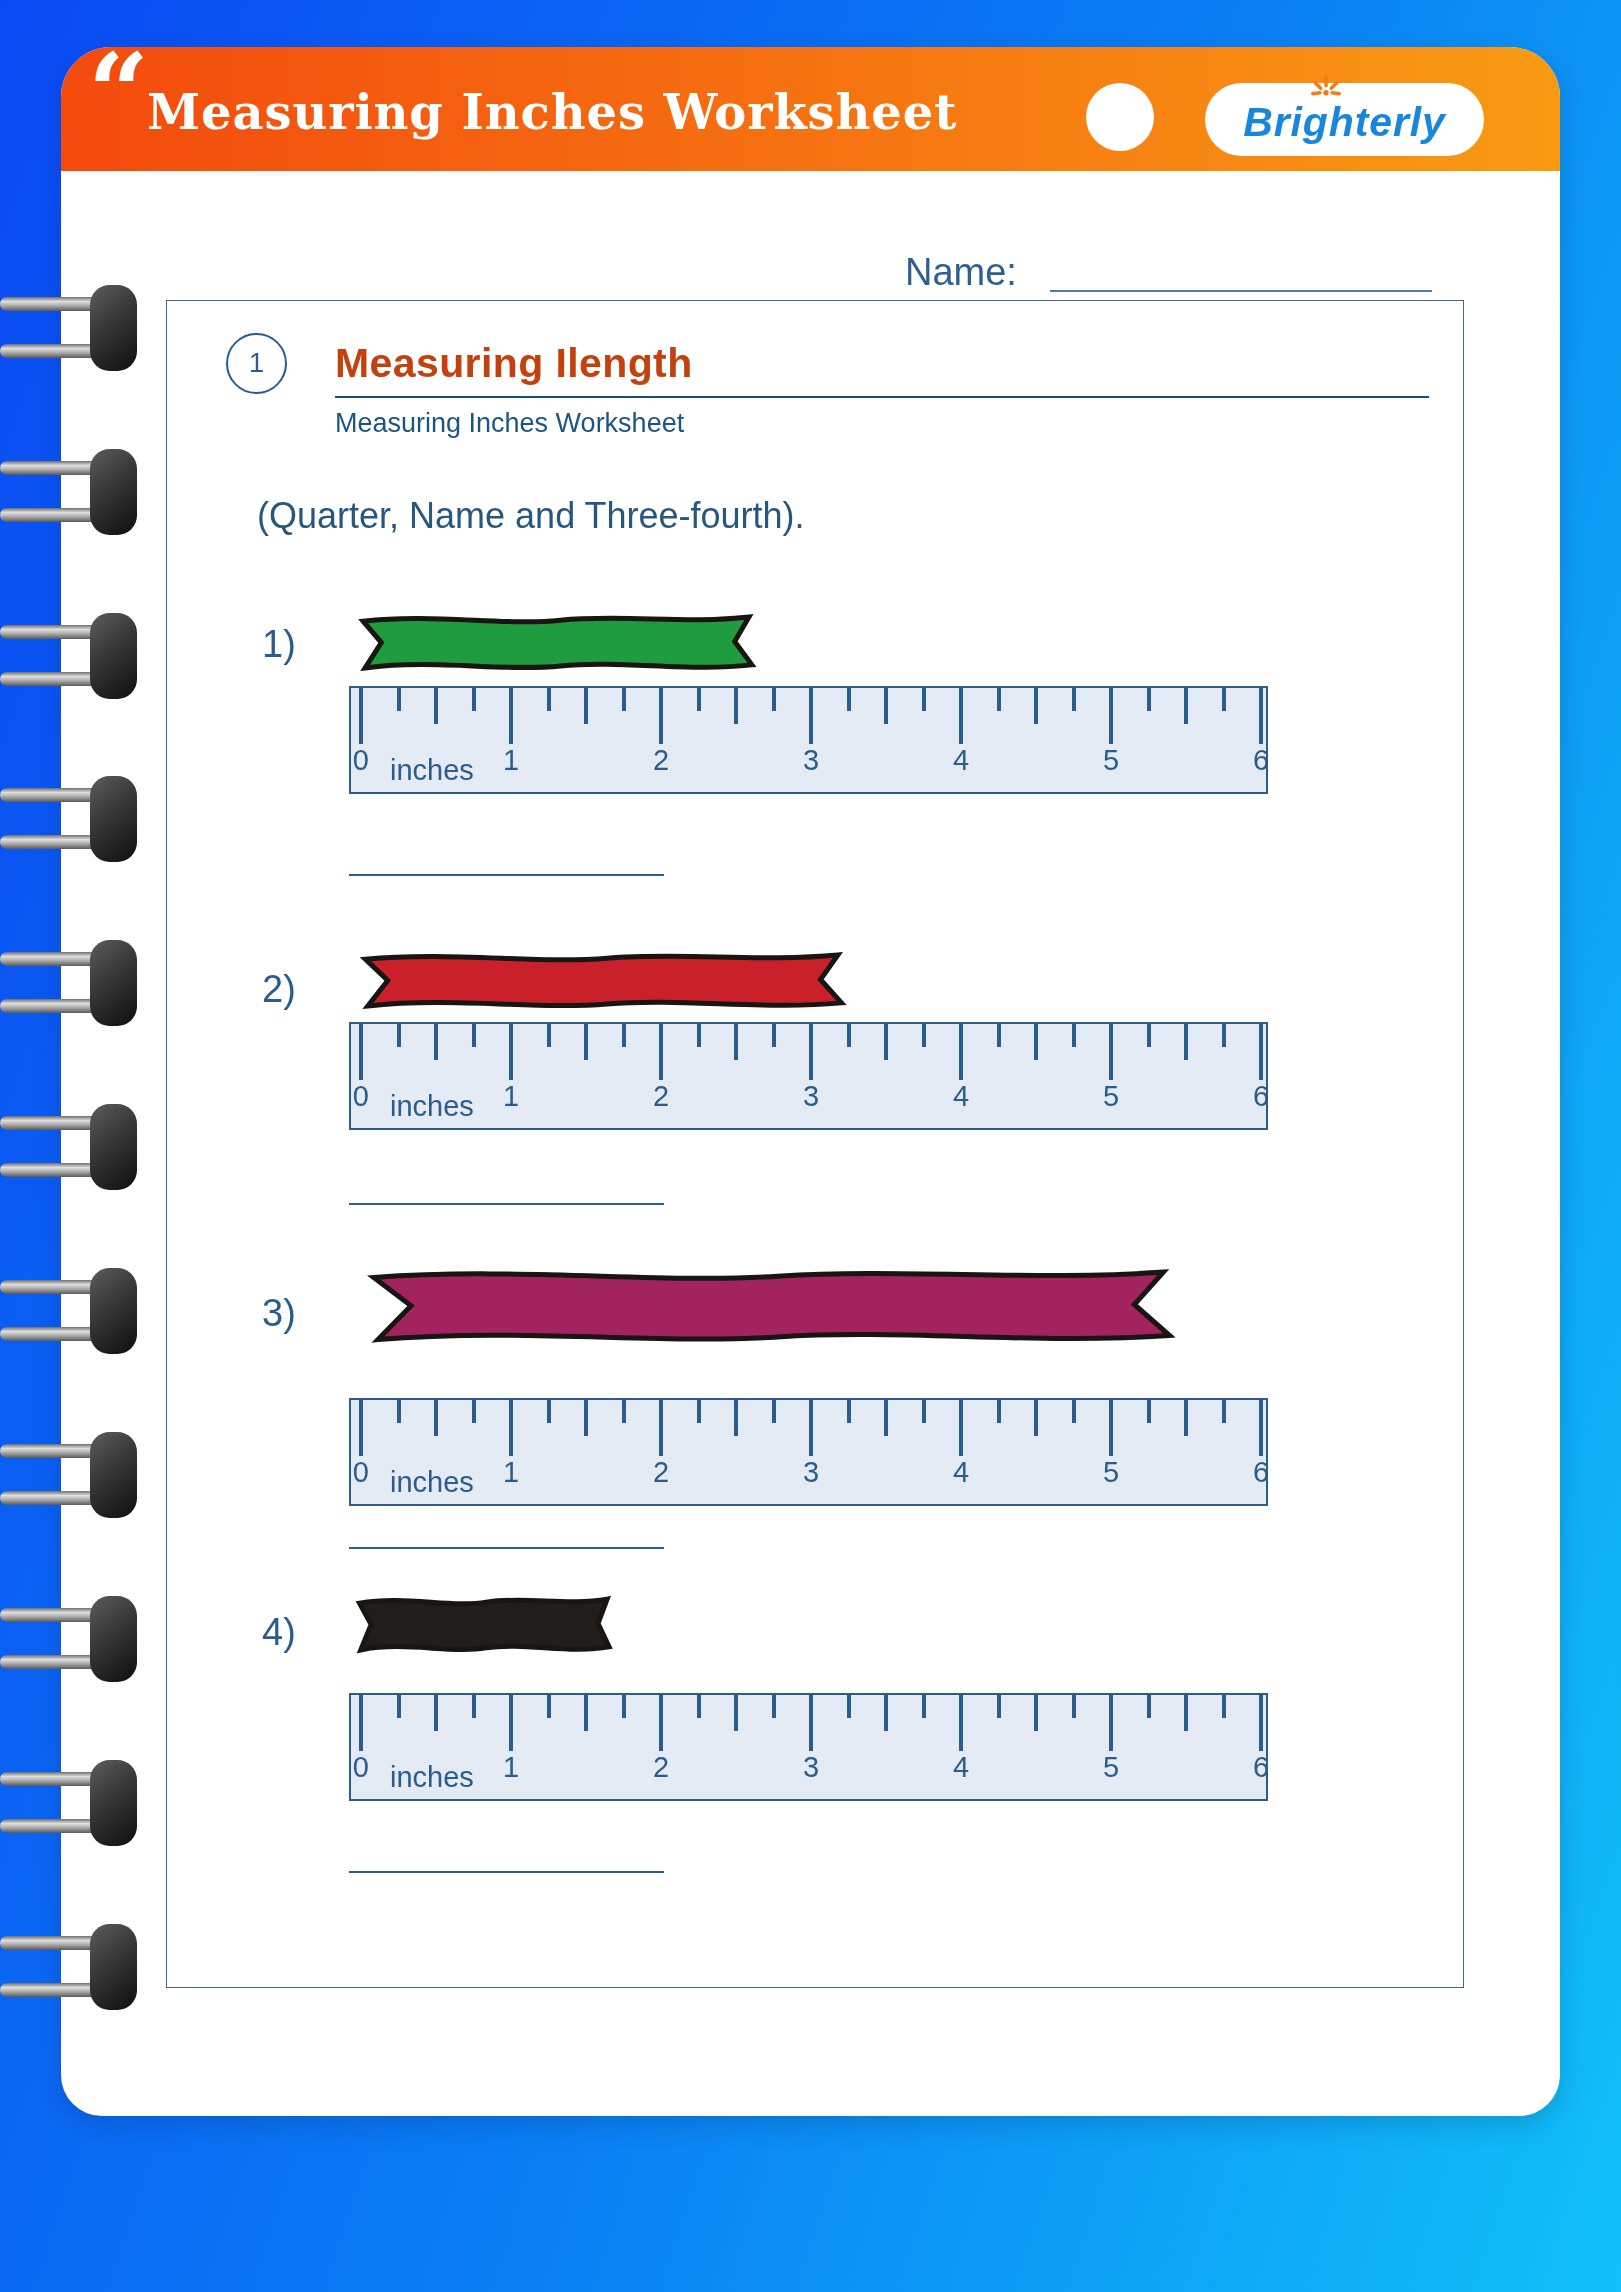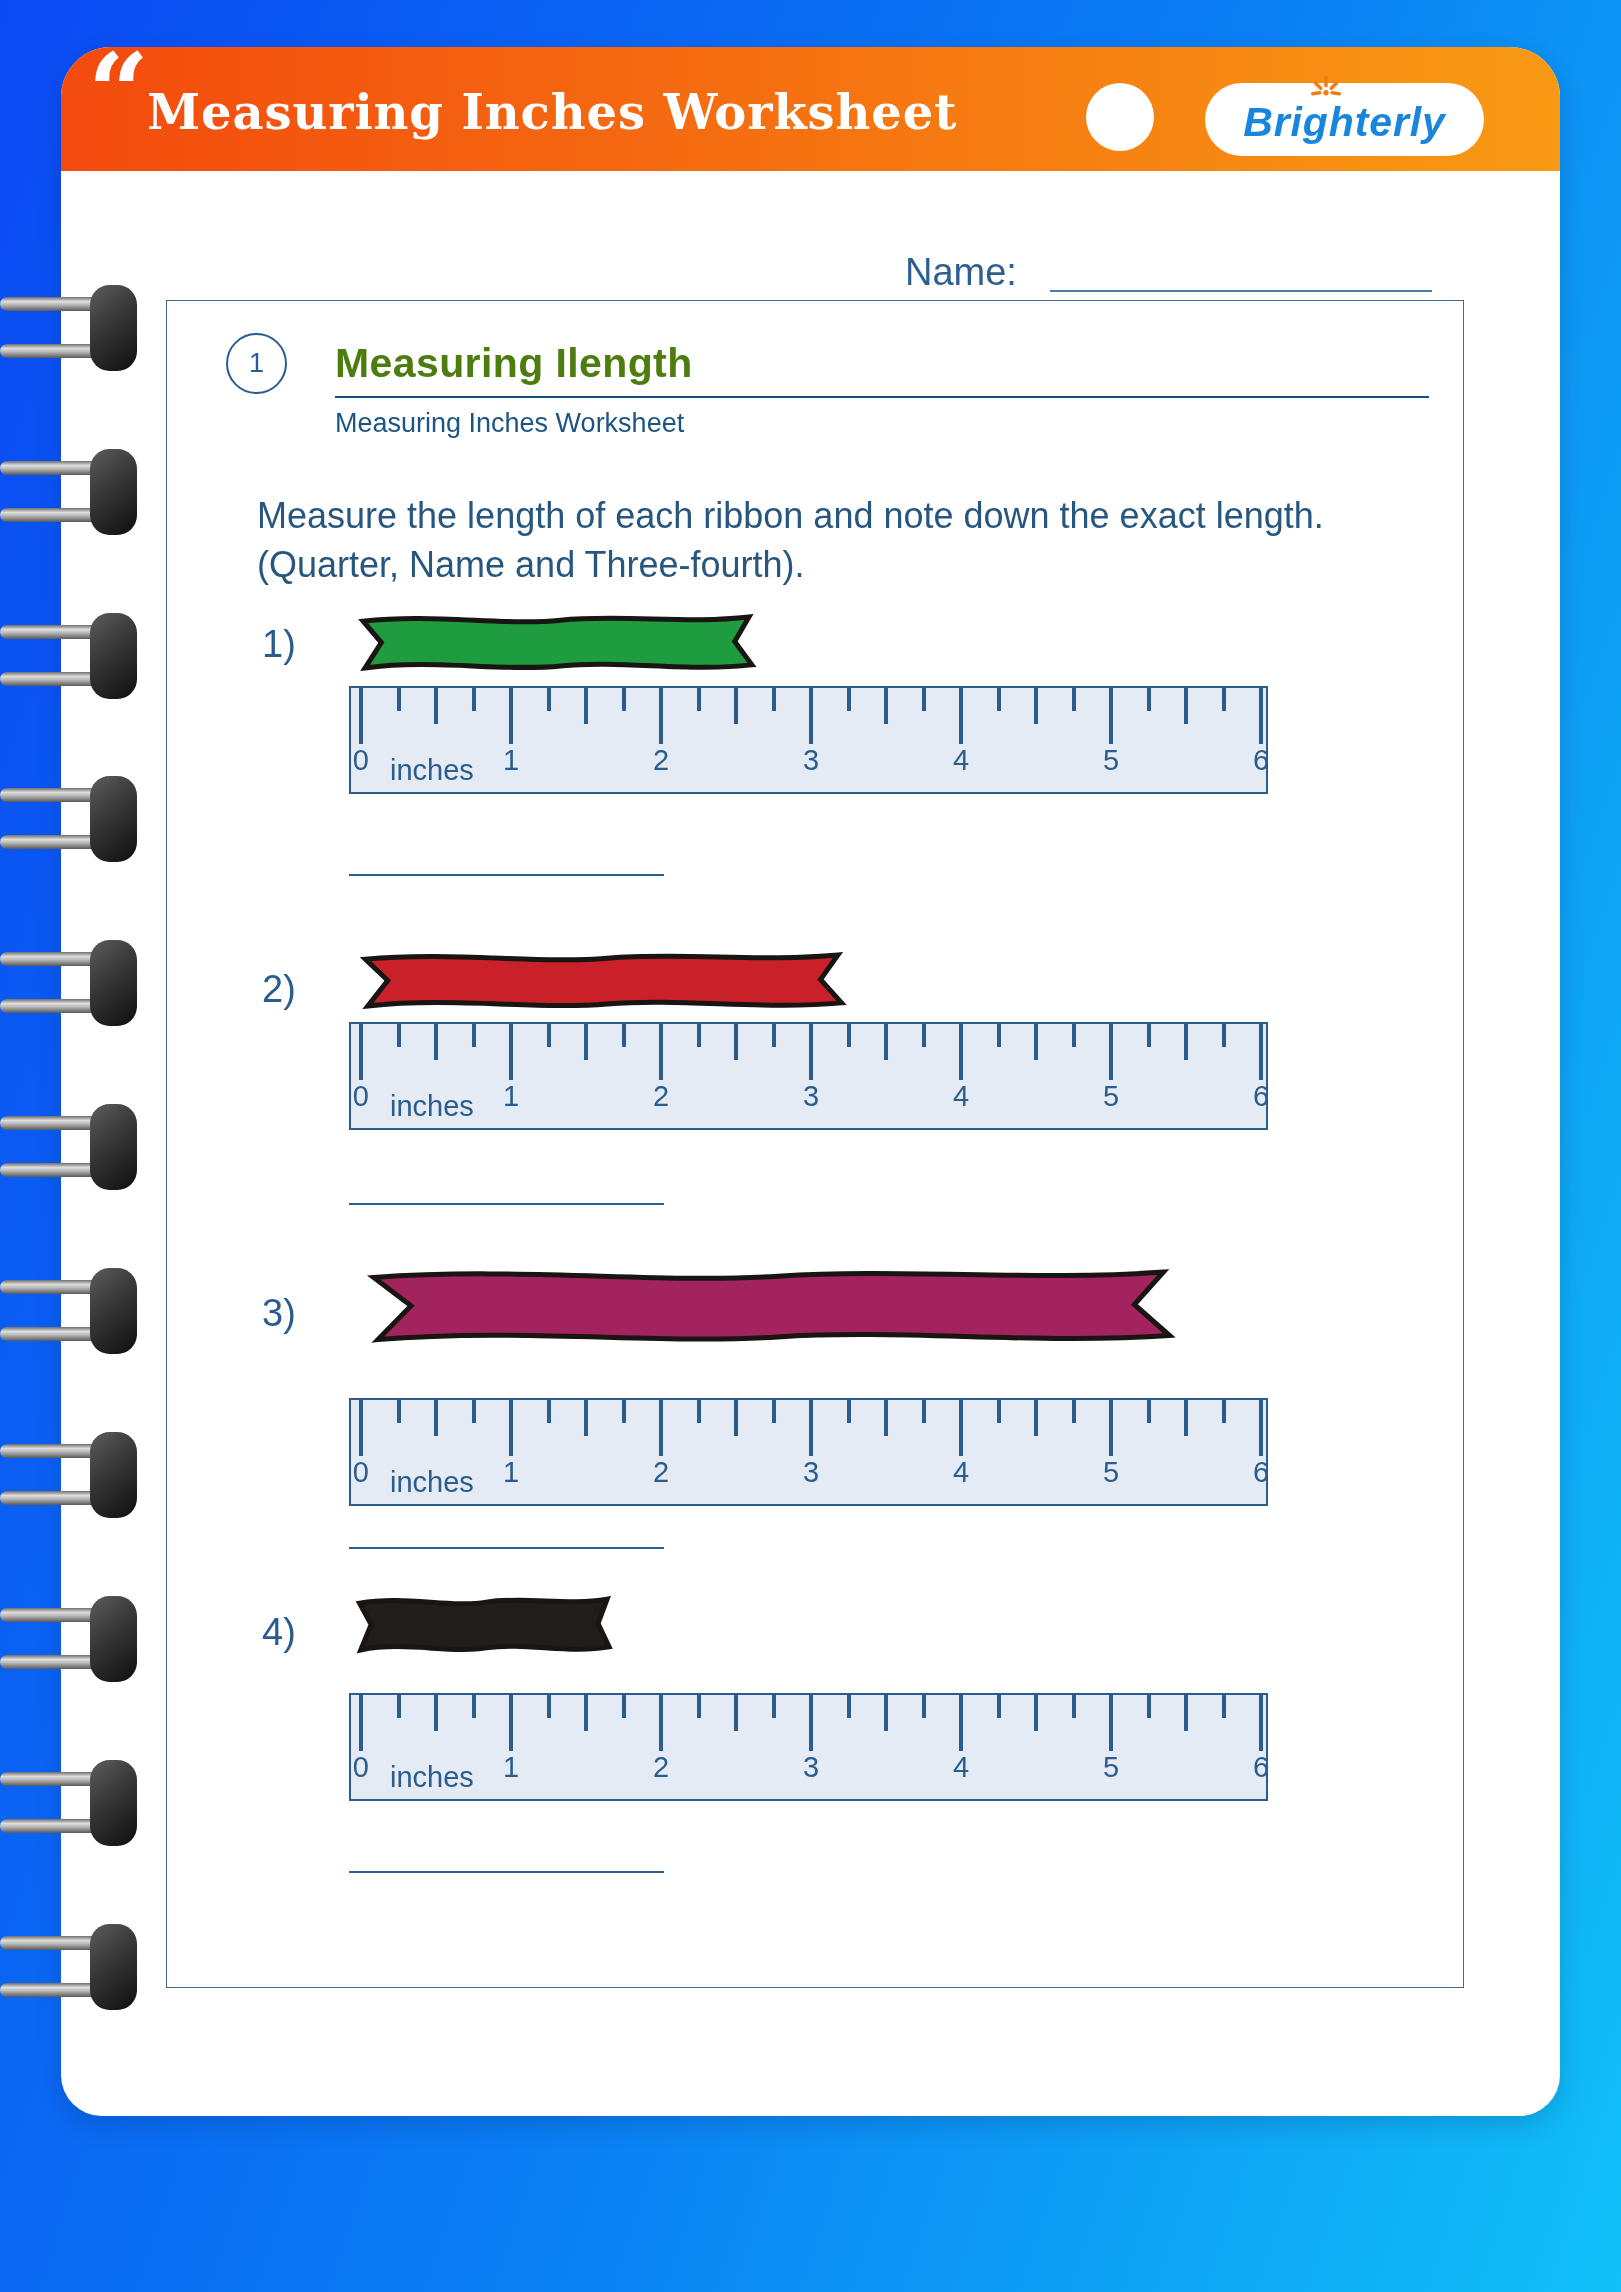--- a/index.html
+++ b/index.html
@@ -26,21 +26,21 @@
   .logo-text{font-family:Liberation Sans, sans-serif;font-style:italic;font-weight:700;font-size:41px;
     color:var(--logo-blue,#1886dd);letter-spacing:0.9px;padding-top:5.4px;}
   .logo-star{position:absolute;left:106px;top:-7.2px;width:30px;height:30px;}
   
   .name-label{position:absolute;left:844px;top:204px;font-size:38px;color:#2d6090;text-align:center;}
   .name-line{position:absolute;left:989px;top:243px;width:382px;height:0;border-top:2.7px solid #4b7ba6;}
   
   .qbox{position:absolute;left:105px;top:253px;width:1296px;height:1686px;border:1.8px solid #44688a;background:#fff;}
   .sec-circle{position:absolute;left:59px;top:32px;width:57px;height:57px;border:2.7px solid #2a5c8e;border-radius:50%;
     display:flex;align-items:center;justify-content:center;font-size:27px;color:#2a5c8e;}
-  .sec-head{position:absolute;left:168px;top:39px;font-size:41px;font-weight:700;color:#4d7c0f;letter-spacing:0.4px;}
+  .sec-head{position:absolute;left:168px;top:39px;font-size:41px;font-weight:700;color:#c2410c;letter-spacing:0.4px;}
   .sec-rule{position:absolute;left:168px;top:95px;width:1094px;height:0;border-top:2.7px solid #14507f;}
   .sec-sub{position:absolute;left:168px;top:107px;font-size:27px;color:#1c5584;}
   .instructions{position:absolute;left:90px;top:190px;font-size:36px;line-height:49px;color:#27567f;}
   
   .item-label{position:absolute;left:95px;font-size:38px;color:#2a5c8e;}
   .ribbon{position:absolute;left:186px;}
   .ruler{position:absolute;left:182px;width:919px;height:108px;background:#e4ebf4;
     border:2.7px solid var(--ink,#2a5c8e);box-sizing:border-box;}
   .tick{position:absolute;top:0;width:3.6px;background:var(--ink,#2a5c8e);}
   .t-int{height:56px;}
@@ -93,21 +93,20 @@
 
     <div class="qbox">
       <div class="sec-circle">
         <span>1</span>
       </div>
       <div class="sec-head">Measuring Ilength</div>
       <div class="sec-rule"></div>
       <div class="sec-sub">Measuring Inches Worksheet</div>
 
       <div class="instructions">
-        <div>Measure the length of each ribbon and note down the exact length.</div>
         <div>(Quarter, Name and Three-fourth).</div>
       </div>
 
       <div class="item-label lab1">1)</div>
       <svg class="ribbon rib1" viewBox="0 0 400 60" preserveAspectRatio="none" width="405" height="61">
         <path d="M10,10 C80,2 150,15 205,9 C265,3 330,13 391,6 L377,30 L394,53 C330,60 265,48 205,54 C150,60 80,47 12,56 L28,31 Z" stroke="#181512" stroke-width="5" vector-effect="non-scaling-stroke" fill="#1f9c40"></path>
       </svg>
       <div class="ruler rul1">
           <div class="tick t-int" style="left: 8px;"></div>
           <div class="ruler-num" style="left: 9.9px;">0</div>

